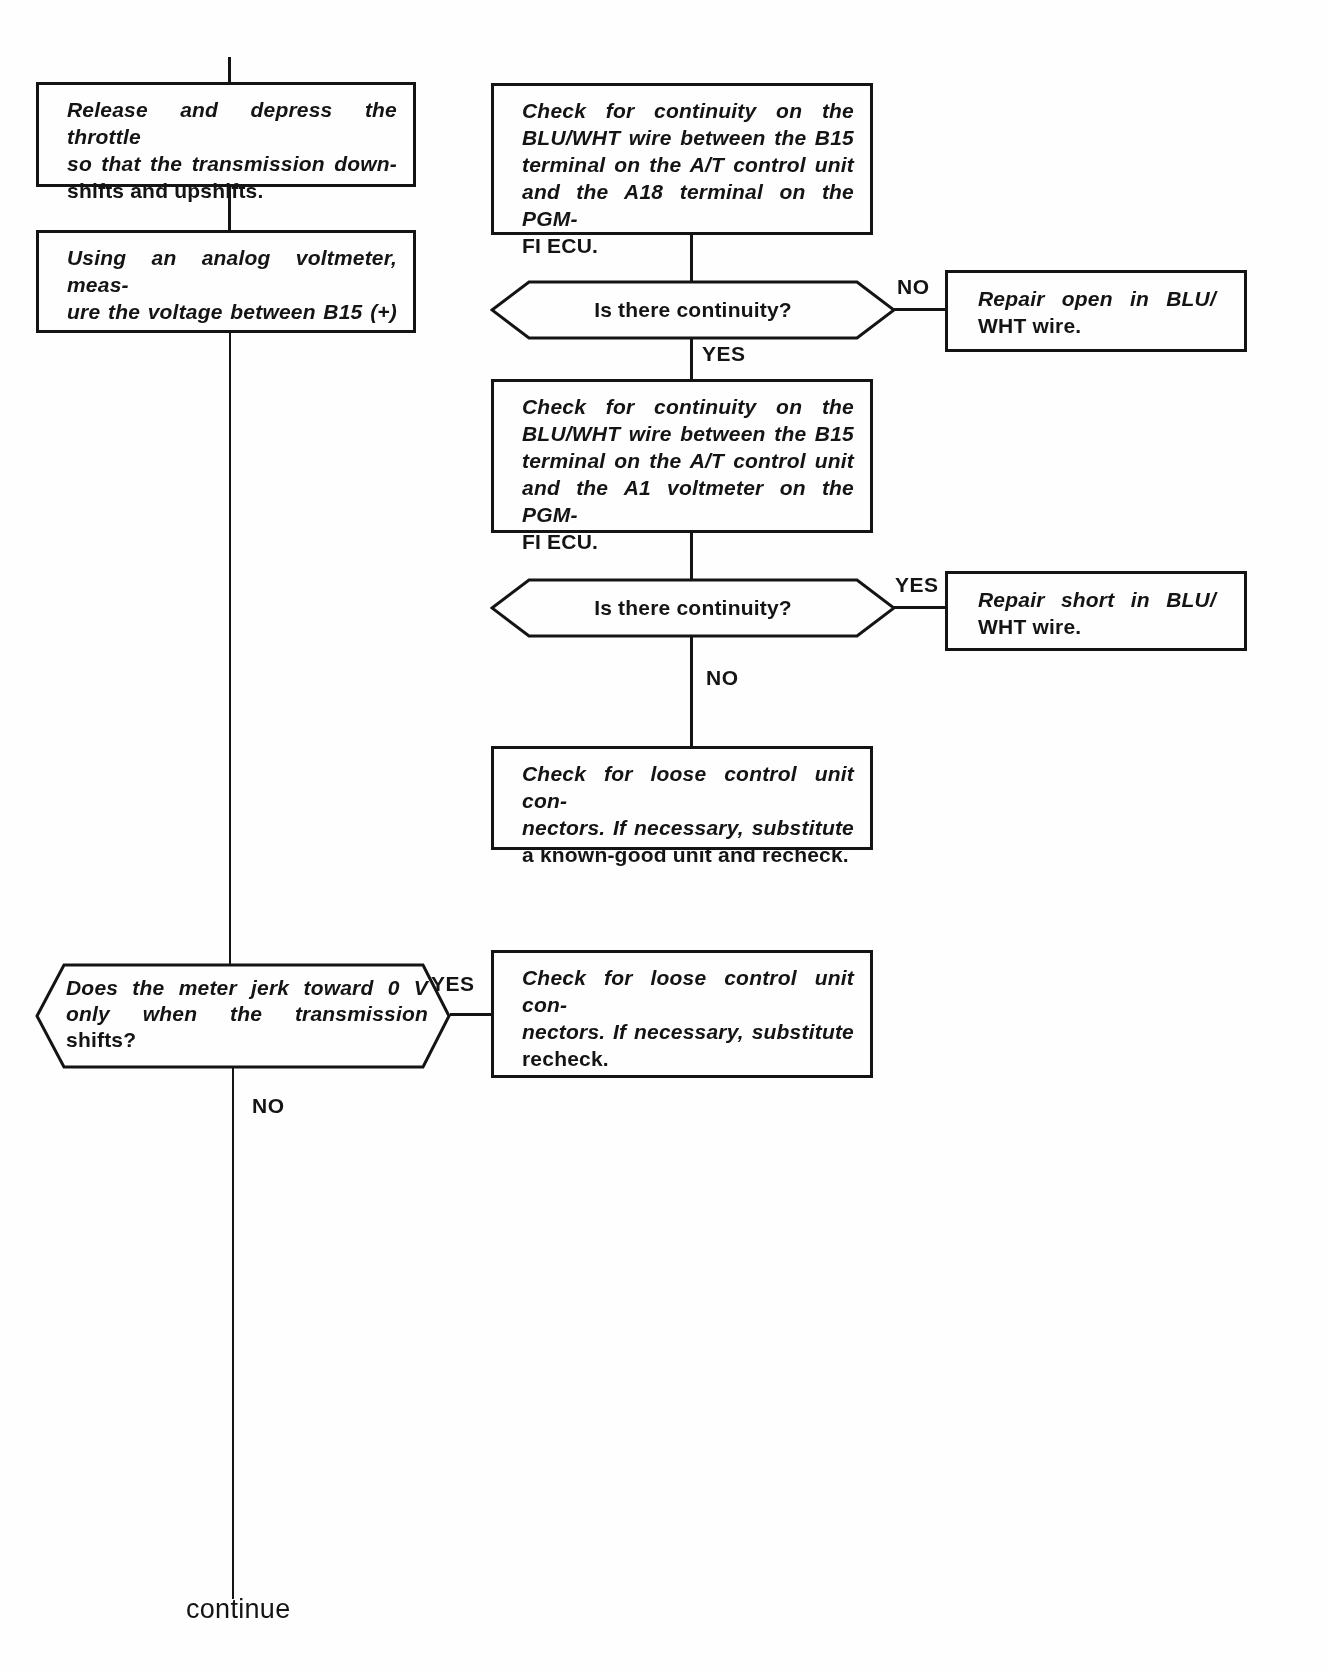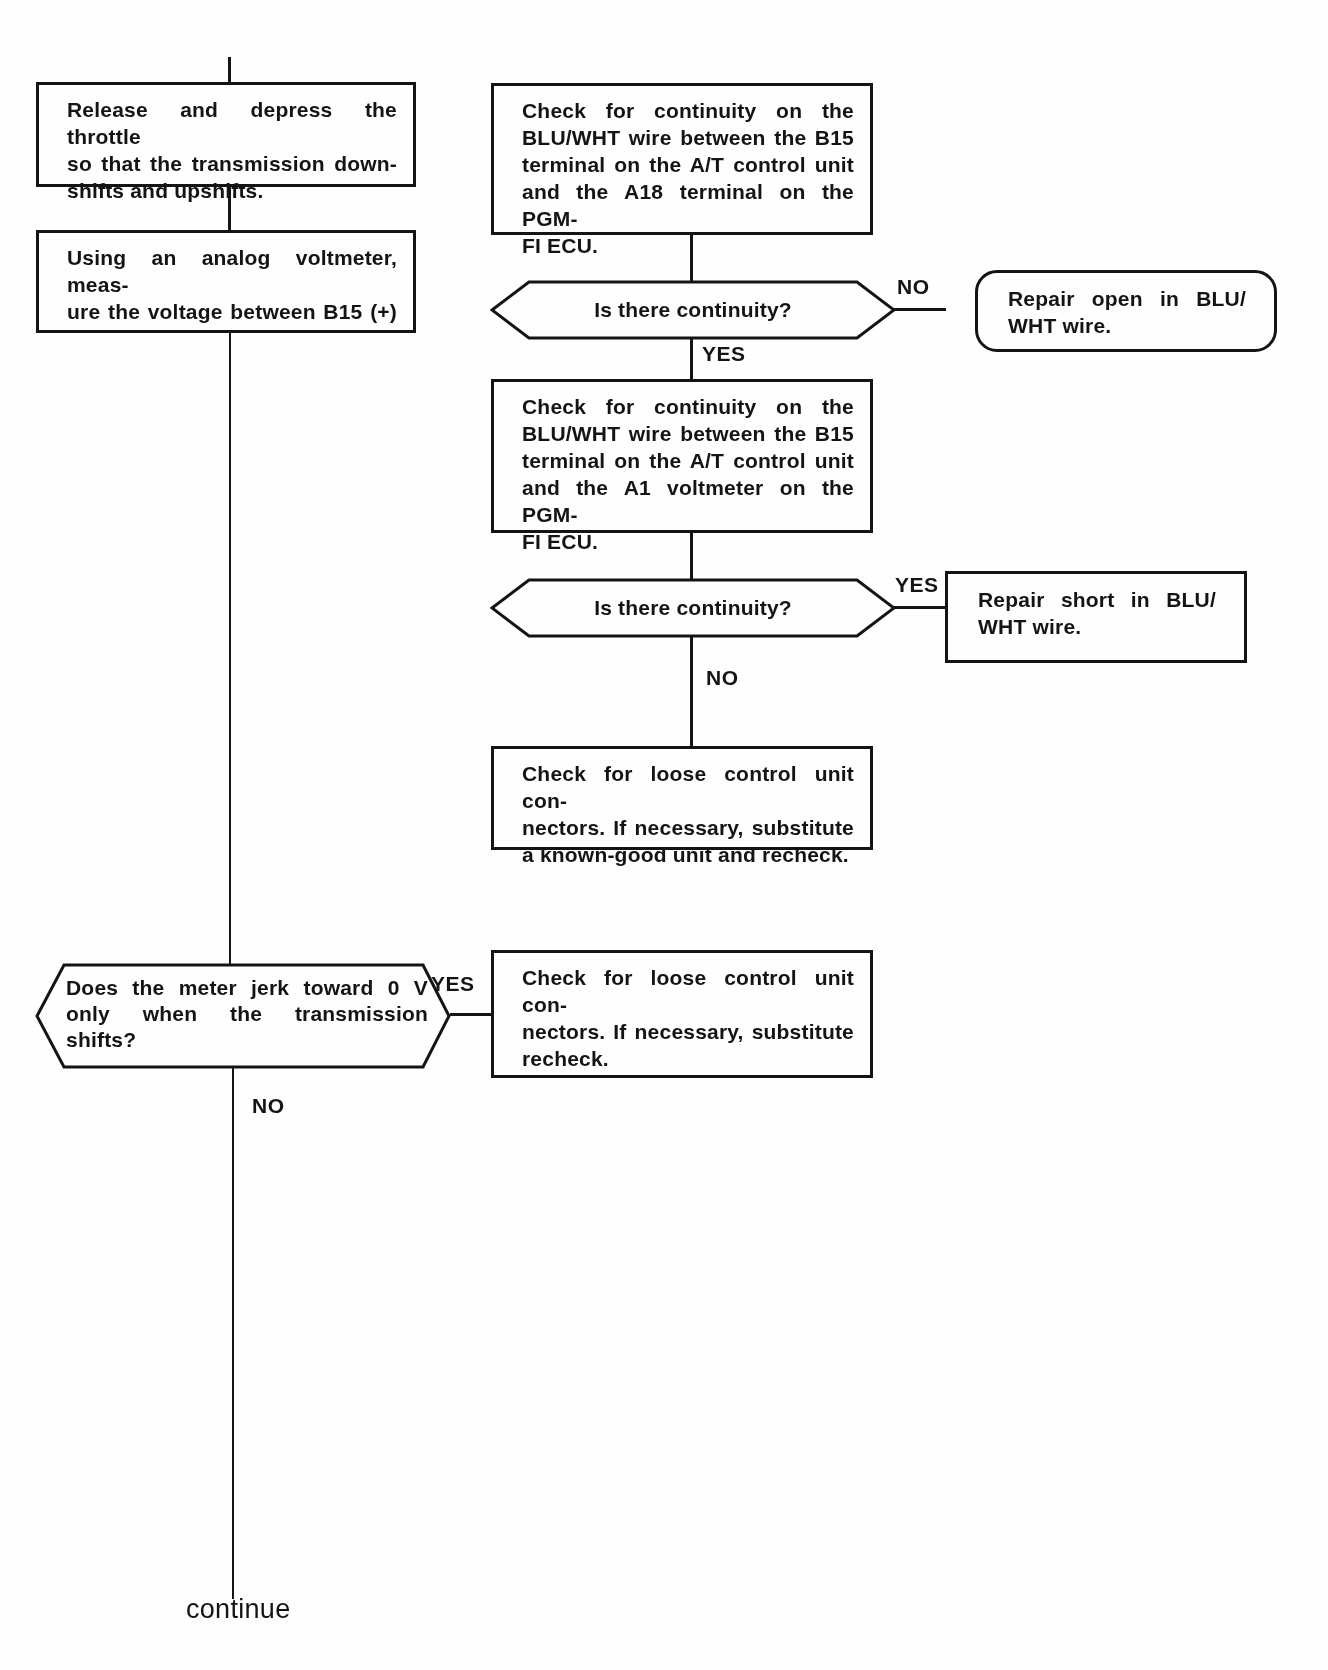--- a/index.html
+++ b/index.html
@@ -10,21 +10,21 @@
     font-family:"Liberation Sans","DejaVu Sans",sans-serif;
     color:var(--ink);
   }
   .box {
     position:absolute; box-sizing:border-box;
     border:3px solid var(--ink); background:var(--paper);
     font-weight:700; font-size:21px; line-height:27px;
     letter-spacing:.2px; padding:11px 16px 0 28px;
   }
   .box.small { padding:12px 28px 0 30px; }
-  .jl { text-align:justify; text-align-last:justify; text-justify:inter-word; }
+  .jl { text-align:justify; text-align-last:justify; text-justify:inter-word;font-style:italic; }
   .vline, .hline { position:absolute; background:var(--ink); }
   .hex { position:absolute; }
   .hex svg { display:block; }
   .hex polygon { fill:var(--paper); stroke:var(--ink); stroke-width:3; }
   .hex-question {
     position:absolute; left:0; top:0; width:100%; height:100%;
     display:flex; align-items:center; justify-content:center;
     font-weight:700; font-size:21px; letter-spacing:.2px;
   }
   .hex-text {
@@ -68,34 +68,34 @@
     </div>
 
   <div class="box" style="left:491px; top:83px; width:382px; height:152px;">
       <div class="jl">Check for continuity on the</div>
       <div class="jl">BLU/WHT wire between the B15</div>
       <div class="jl">terminal on the A/T control unit</div>
       <div class="jl">and the A18 terminal on the PGM-</div>
       <div>FI ECU.</div>
     </div>
 
-  <div class="box small" style="left:975px; top:270px; width:302px; height:82px;border-radius:22px;">
+  <div class="box small" style="left:945px; top:270px; width:302px; height:82px;">
       <div class="jl">Repair open in BLU/</div>
       <div>WHT wire.</div>
     </div>
 
   <div class="box" style="left:491px; top:379px; width:382px; height:154px;">
       <div class="jl">Check for continuity on the</div>
       <div class="jl">BLU/WHT wire between the B15</div>
       <div class="jl">terminal on the A/T control unit</div>
       <div class="jl">and the A1 voltmeter on the PGM-</div>
       <div>FI ECU.</div>
     </div>
 
-  <div class="box small" style="left:945px; top:571px; width:302px; height:92px;">
+  <div class="box small" style="left:945px; top:571px; width:302px; height:80px;">
       <div class="jl">Repair short in BLU/</div>
       <div>WHT wire.</div>
     </div>
 
   <div class="box" style="left:491px; top:746px; width:382px; height:104px;">
       <div class="jl">Check for loose control unit con-</div>
       <div class="jl">nectors. If necessary, substitute</div>
       <div>a known-good unit and recheck.</div>
     </div>
 

